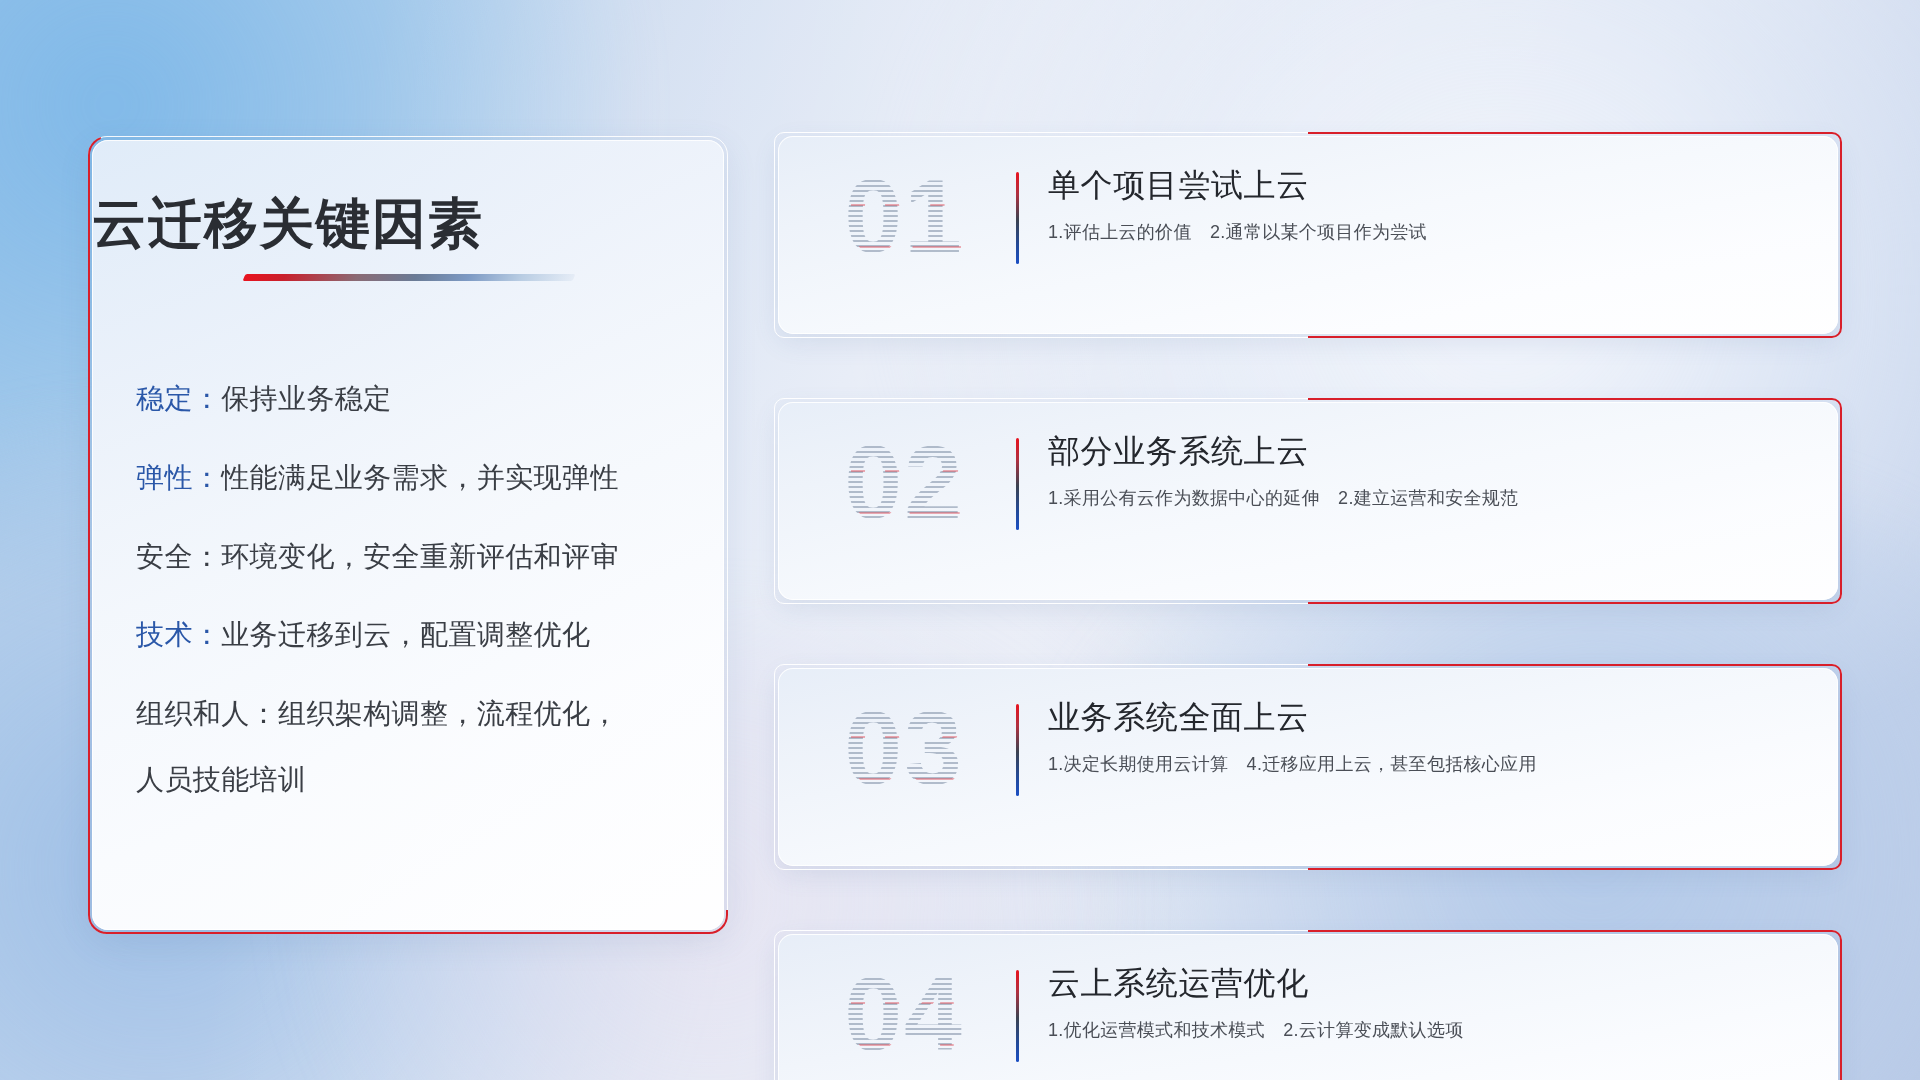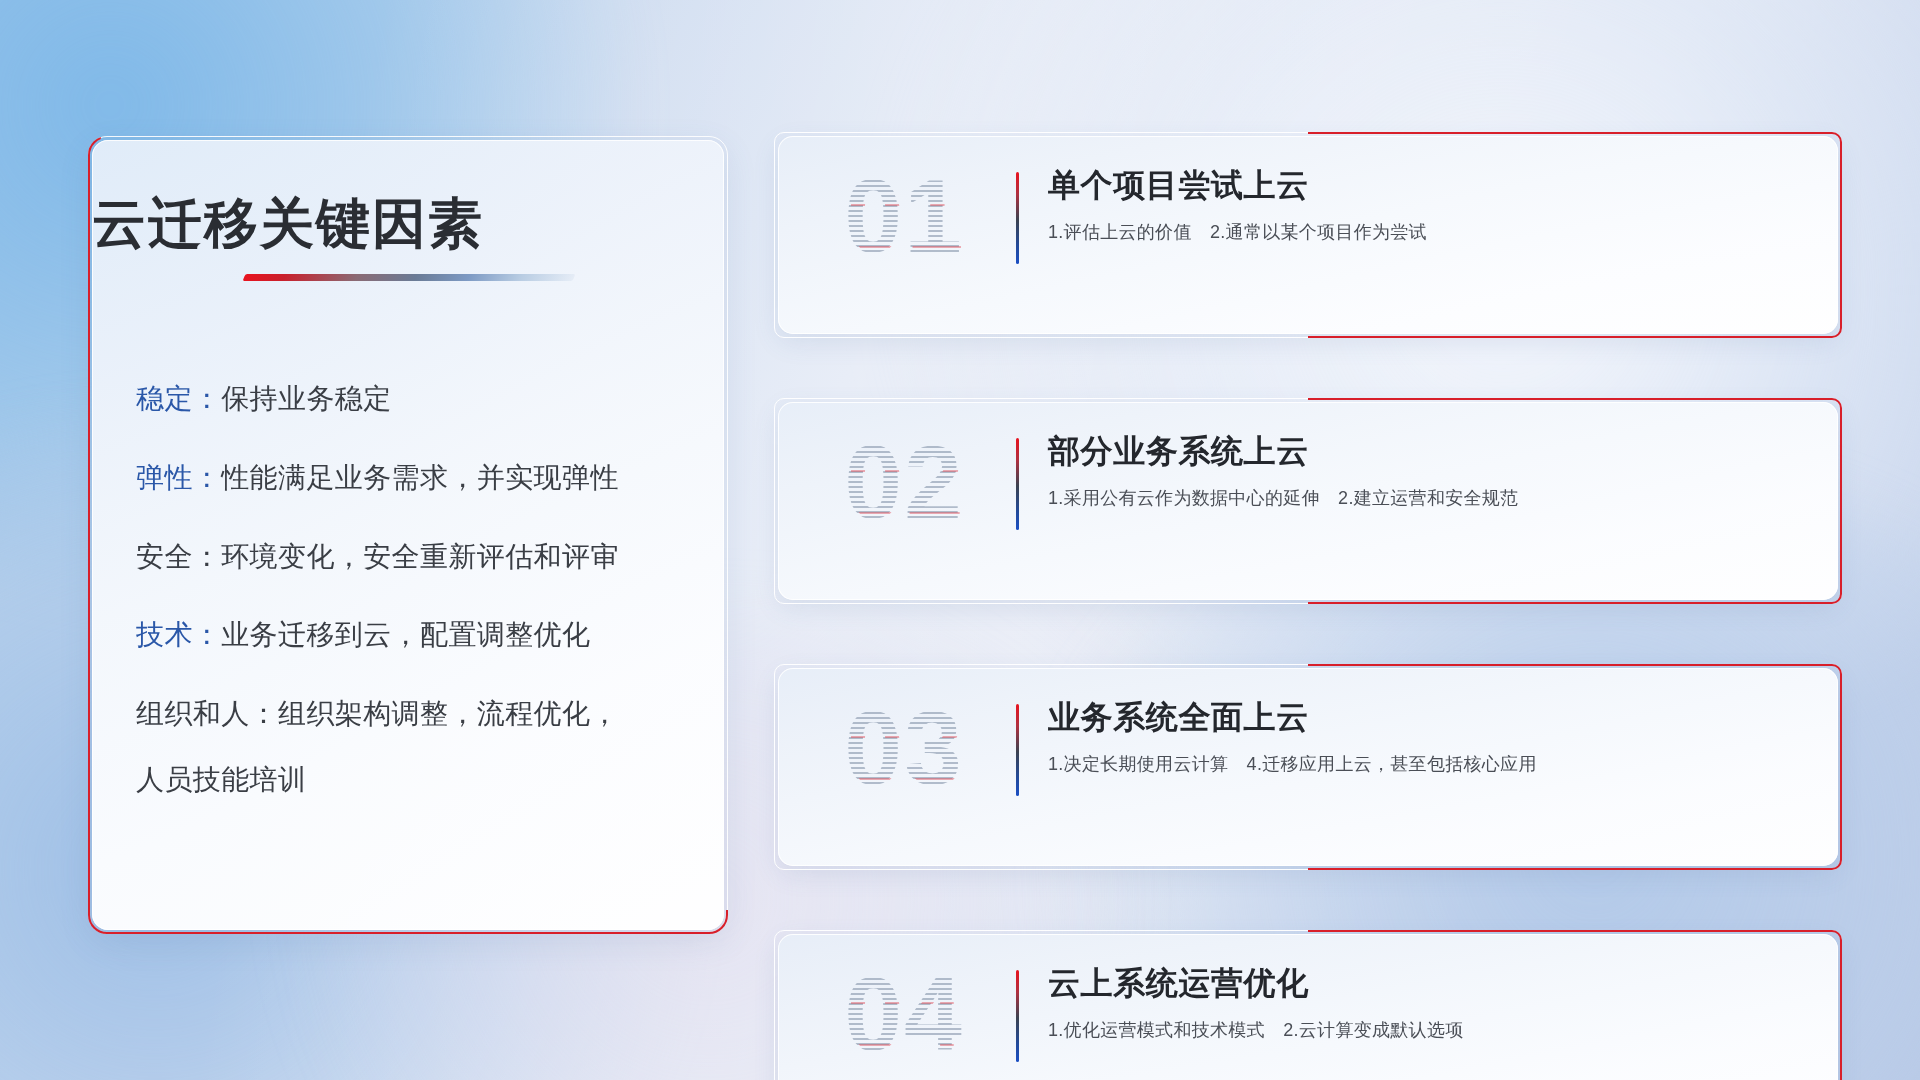--- a/index.html
+++ b/index.html
@@ -285,21 +285,21 @@
     border-radius: 2px;
   }
   .step-body {
     position: absolute;
     left: 270px;
     top: 28px;
     right: 30px;
   }
   .step-title {
     font-size: 32px;
-    font-weight: 700;
+    font-weight: 400;
     color: #24272d;
     letter-spacing: 0.6px;
     margin-bottom: 12px;
   }
   .step-desc {
     font-size: 18px;
     color: #4a4e56;
     letter-spacing: 0.3px;
     white-space: pre;
   }

